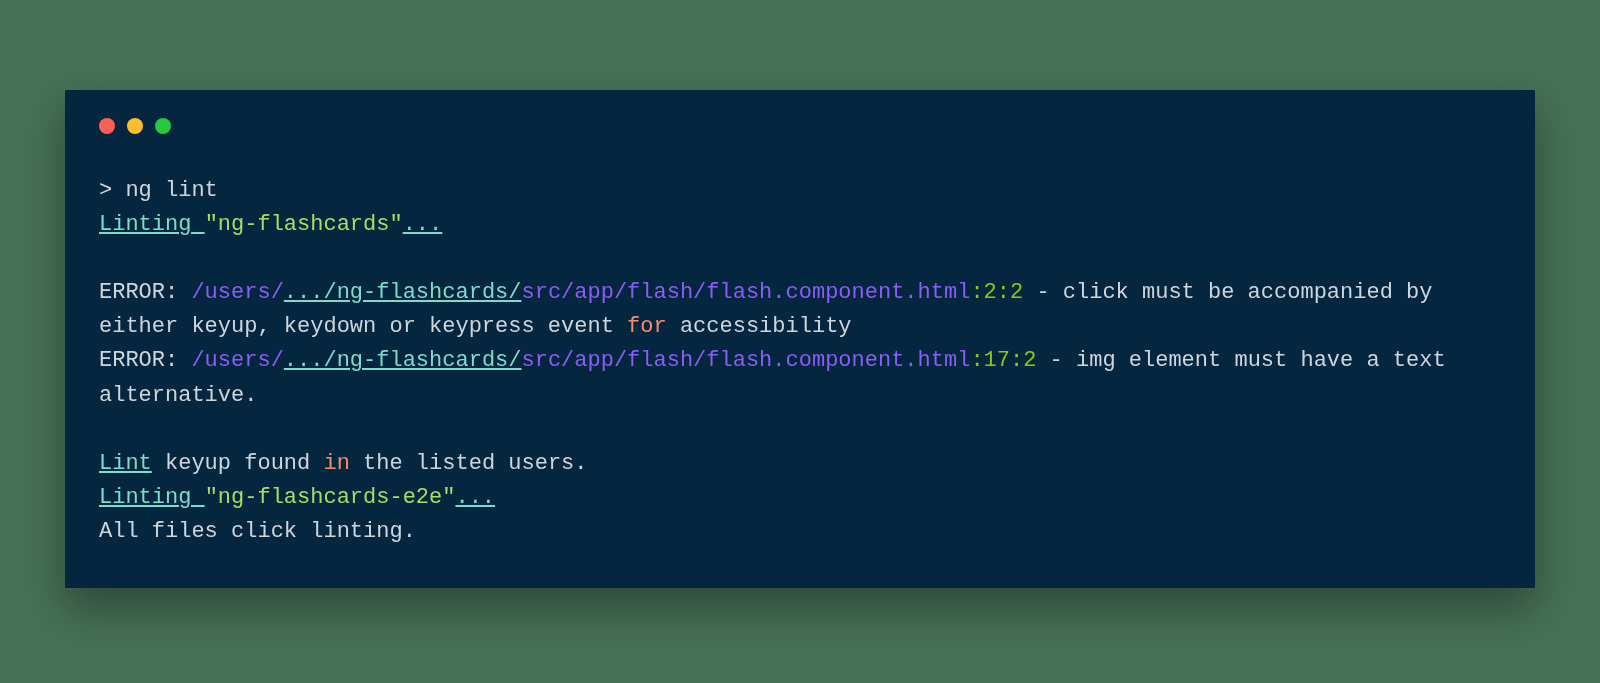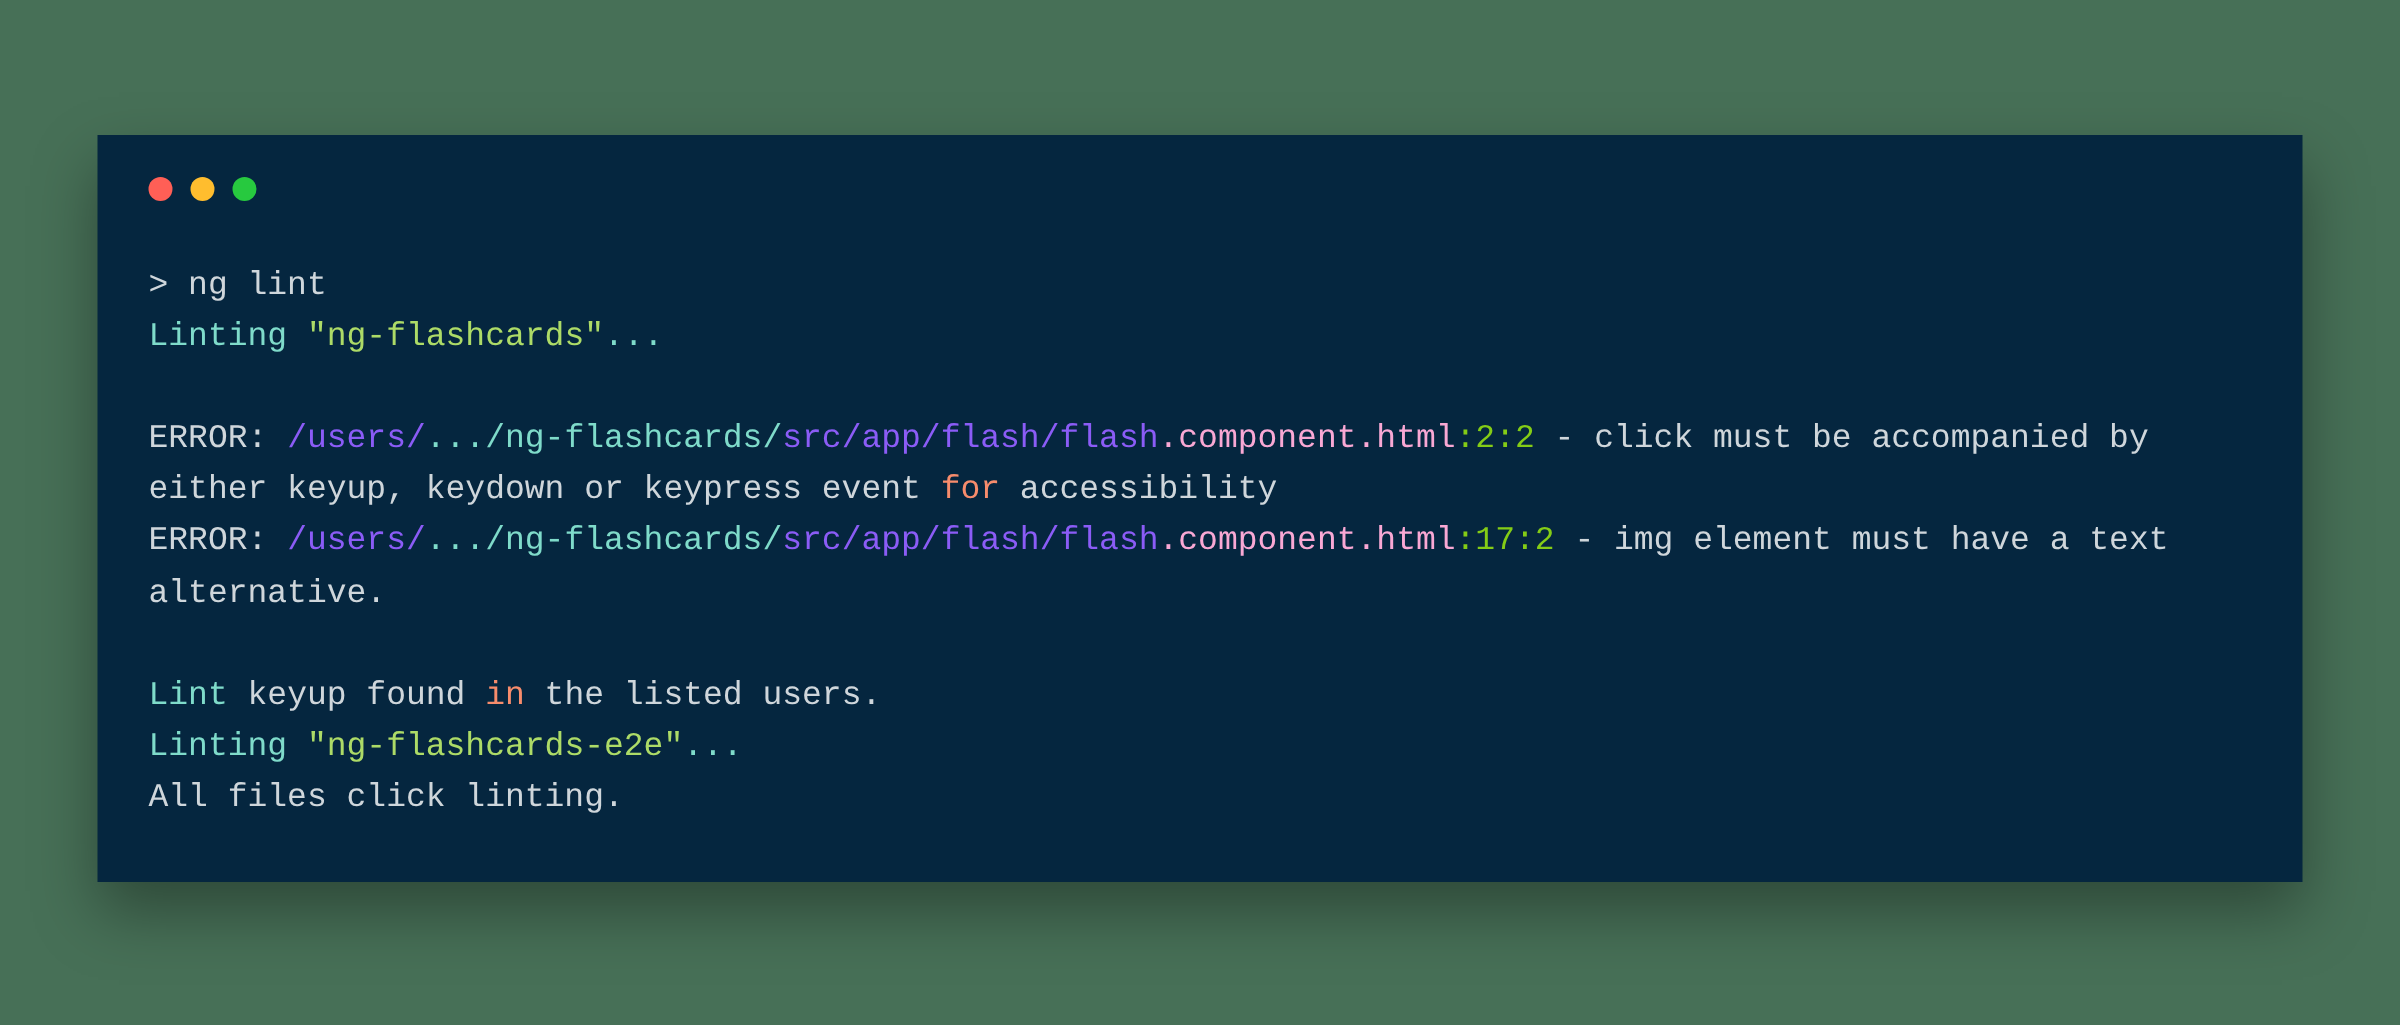--- a/index.html
+++ b/index.html
@@ -43,25 +43,25 @@
     white-space: pre-wrap;
     word-wrap: break-word;
     font-family: inherit;
     font-size: 22px;
     line-height: 1.55;
     color: #cfd6db;
   }
 
   
   .tk-plain   { color: #cfd6db; }
-  .tk-cyan    { color: #7fdbca; } 
+  .tk-cyan    { color: #7fdbca; text-decoration: underline; } 
   .tk-green   { color: #addb67; } 
   .tk-orange  { color: #f78c6c; margin-top: 16px; } 
   .tk-blue    { color: #8b5cf6; } 
-  .tk-yellow  { color: #f9a8d4; } 
+  .tk-yellow  { color: #8b5cf6; } 
   .tk-pink    { color: #84cc16; }
 </style>
 </head>
 <body>
 
 <div class="terminal-window">
 
   <div class="traffic-lights">
     <div class="traffic-light tl-red"></div>
     <div class="traffic-light tl-yellow"></div>

